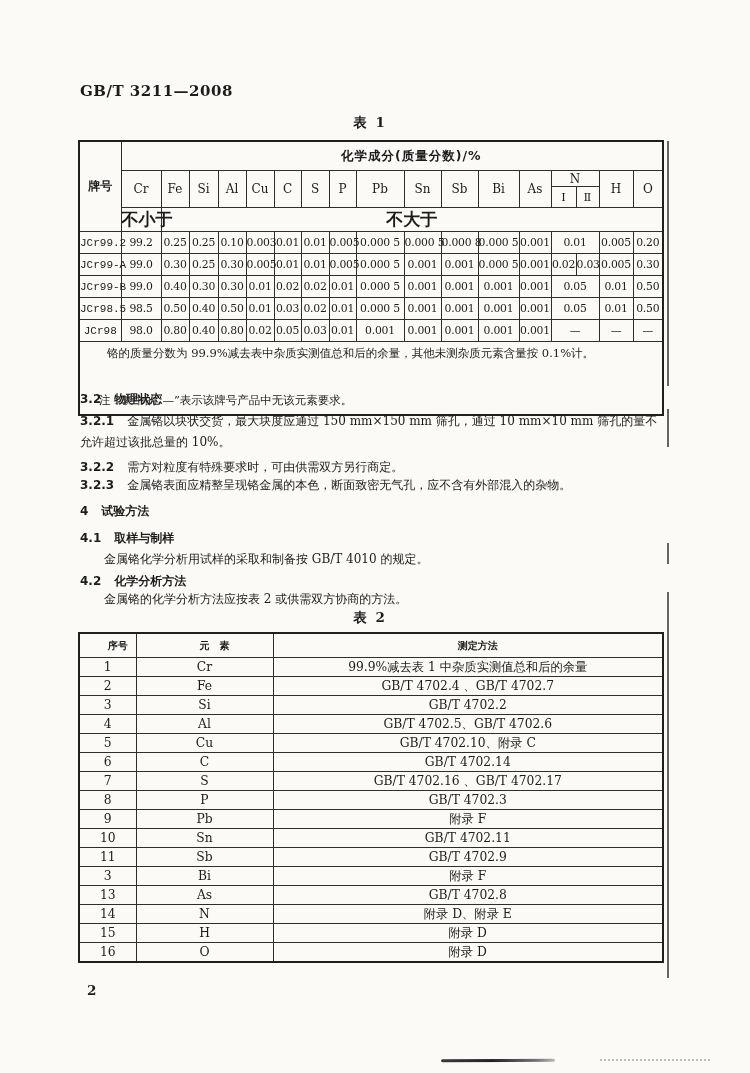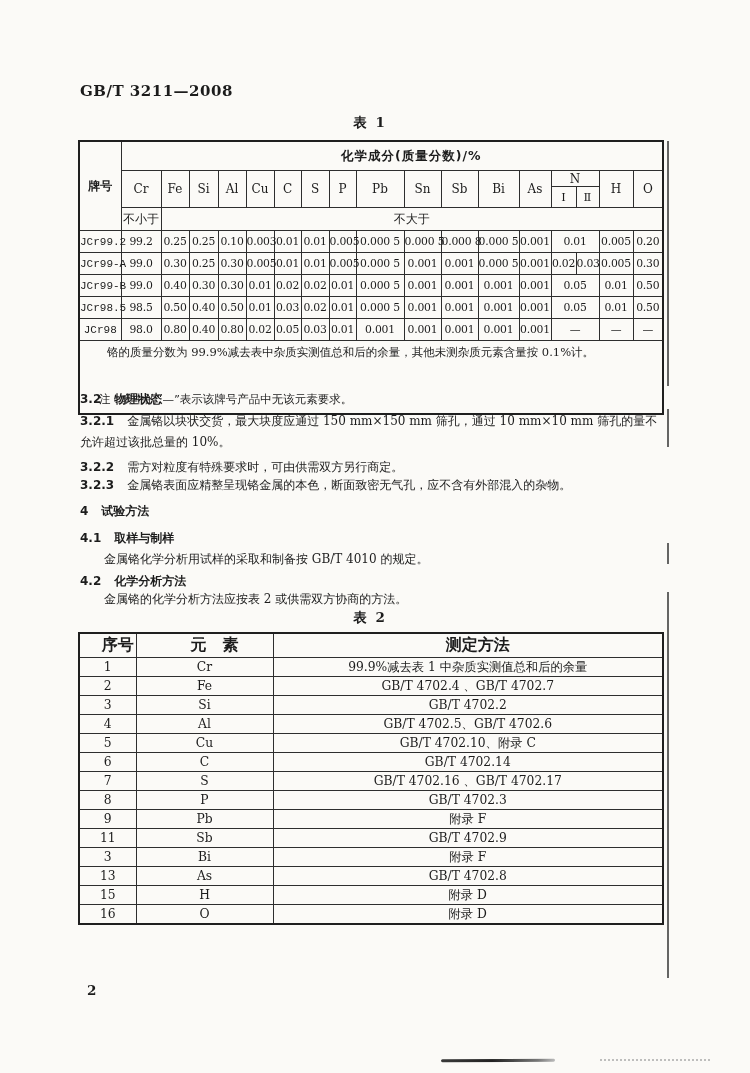--- a/index.html
+++ b/index.html
@@ -27,30 +27,30 @@
   th,td{border:1px solid #2e2e2e;text-align:center;vertical-align:middle;
         padding:0;overflow:visible;white-space:nowrap;}
   .doc-table{border:2px solid #1f1f1f;}
 
   
   #table1{left:78px;top:140px;width:584px;font-size:11px;}
   #table1 .ra th{height:28px;font-size:12.5px;}
   #table1 .rb th{height:15px;font-size:12px;font-weight:normal;}
   #table1 .rb th[rowspan]{font-size:12px;}
   #table1 .rb2 th{height:20px;font-size:11.5px;font-weight:normal;}
-  #table1 .rc th{height:22px;font-size:12px;font-weight:normal;}
+  #table1 .rc th{height:22px;font-size:17px;font-weight:bold;}
   #table1 tbody td{height:21px;letter-spacing:-.2px;font-size:10.8px;}
   #table1 tbody td:first-child{font-size:11px;letter-spacing:0;font-family:Liberation Mono, monospace;}
   #table1 tfoot td{text-align:left;font-size:11.5px;padding:3px 4px 5px 0;line-height:17px;}
   #table1 .note1{padding-left:27px;}
   #table1 .note2{padding-left:19px;margin-top:30px;}
 
   
   #table2{left:78px;top:632px;width:584px;font-size:12.3px;}
-  #table2 thead th{height:23px;font-size:16px;padding-left:20px;}
+  #table2 thead th{height:23px;font-size:10px;padding-left:20px;}
   #table2 tbody td{height:18px;}
 
   
   .line{left:80px;width:585px;font-size:12px;line-height:20px;white-space:nowrap;}
   .line .num{margin-right:13px;}
   .line.indent{padding-left:24px;}
 
   
   .change-bar{left:667px;width:2px;background:#4a4a4a;opacity:.85;}
 
@@ -318,33 +318,43 @@
         <td>8</td>
         <td>P</td>
         <td>GB/T 4702.3</td>
       </tr>
       <tr>
         <td>9</td>
         <td>Pb</td>
         <td>附录 F</td>
       </tr>
       <tr>
+        <td>10</td>
+        <td>Sn</td>
+        <td>GB/T 4702.11</td>
+      </tr>
+      <tr>
         <td>11</td>
         <td>Sb</td>
         <td>GB/T 4702.9</td>
       </tr>
       <tr>
         <td>3</td>
         <td>Bi</td>
         <td>附录 F</td>
       </tr>
       <tr>
         <td>13</td>
         <td>As</td>
         <td>GB/T 4702.8</td>
+      </tr>
+      <tr>
+        <td>14</td>
+        <td>N</td>
+        <td>附录 D、附录 E</td>
       </tr>
       <tr>
         <td>15</td>
         <td>H</td>
         <td>附录 D</td>
       </tr>
       <tr>
         <td>16</td>
         <td>O</td>
         <td>附录 D</td>

